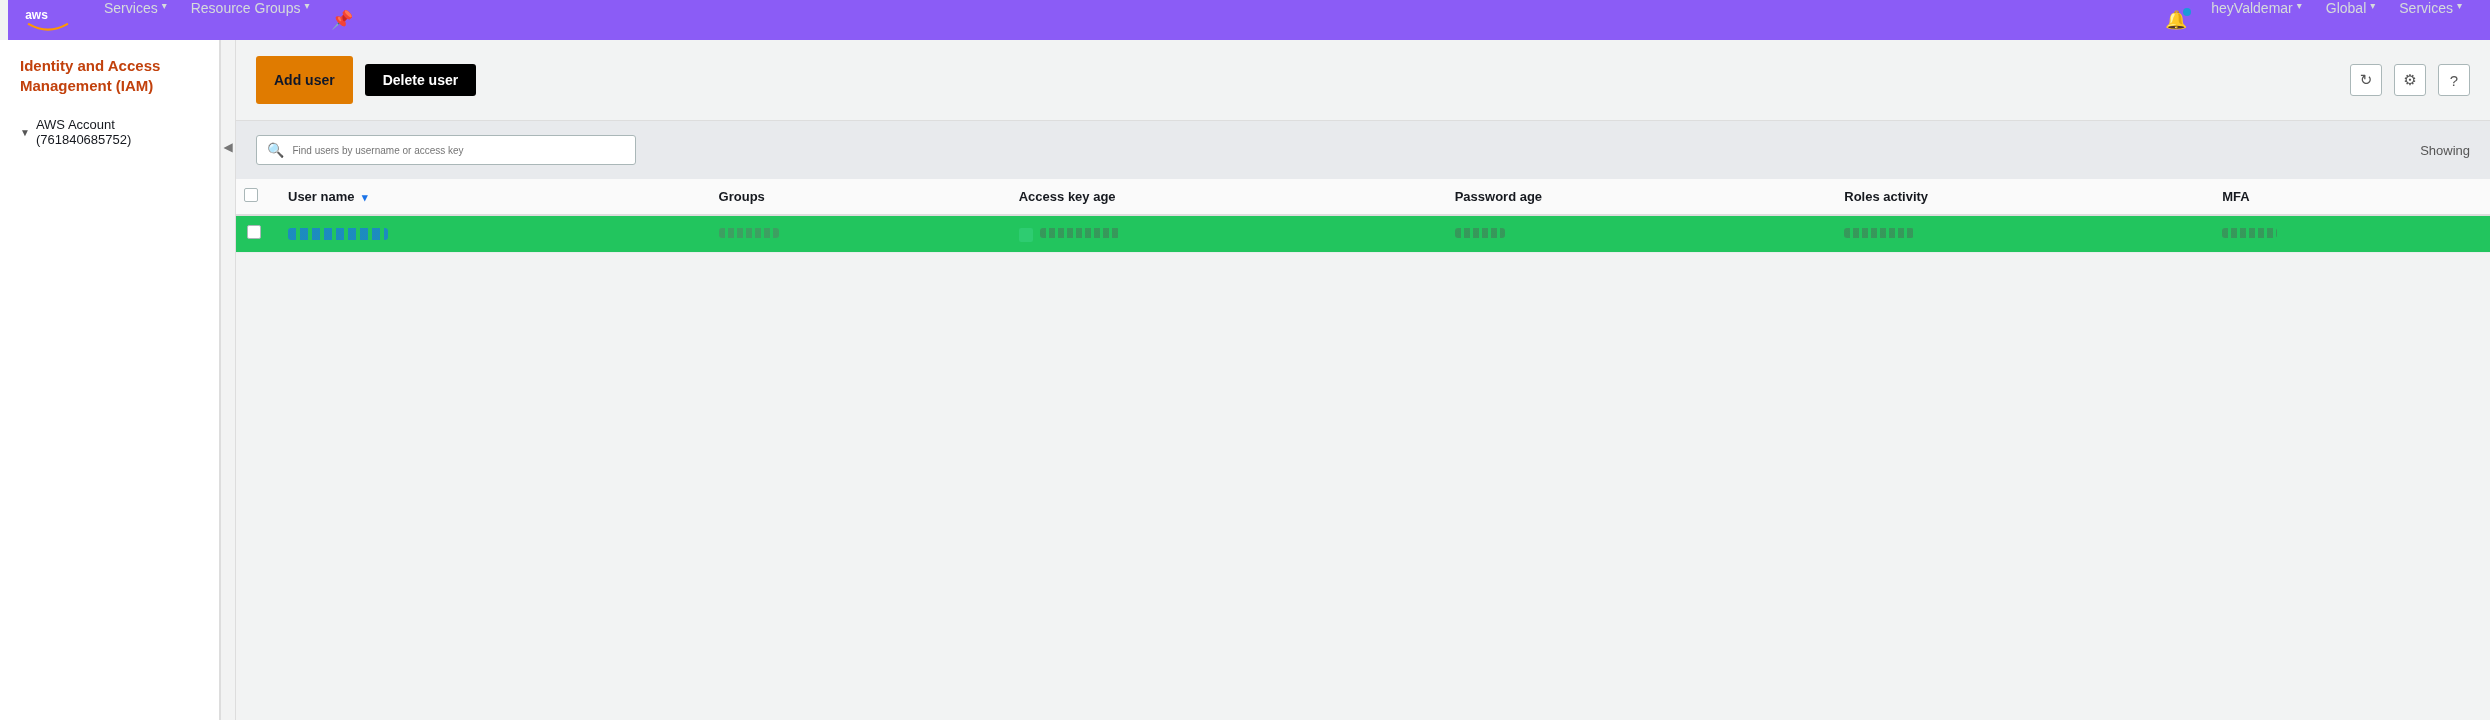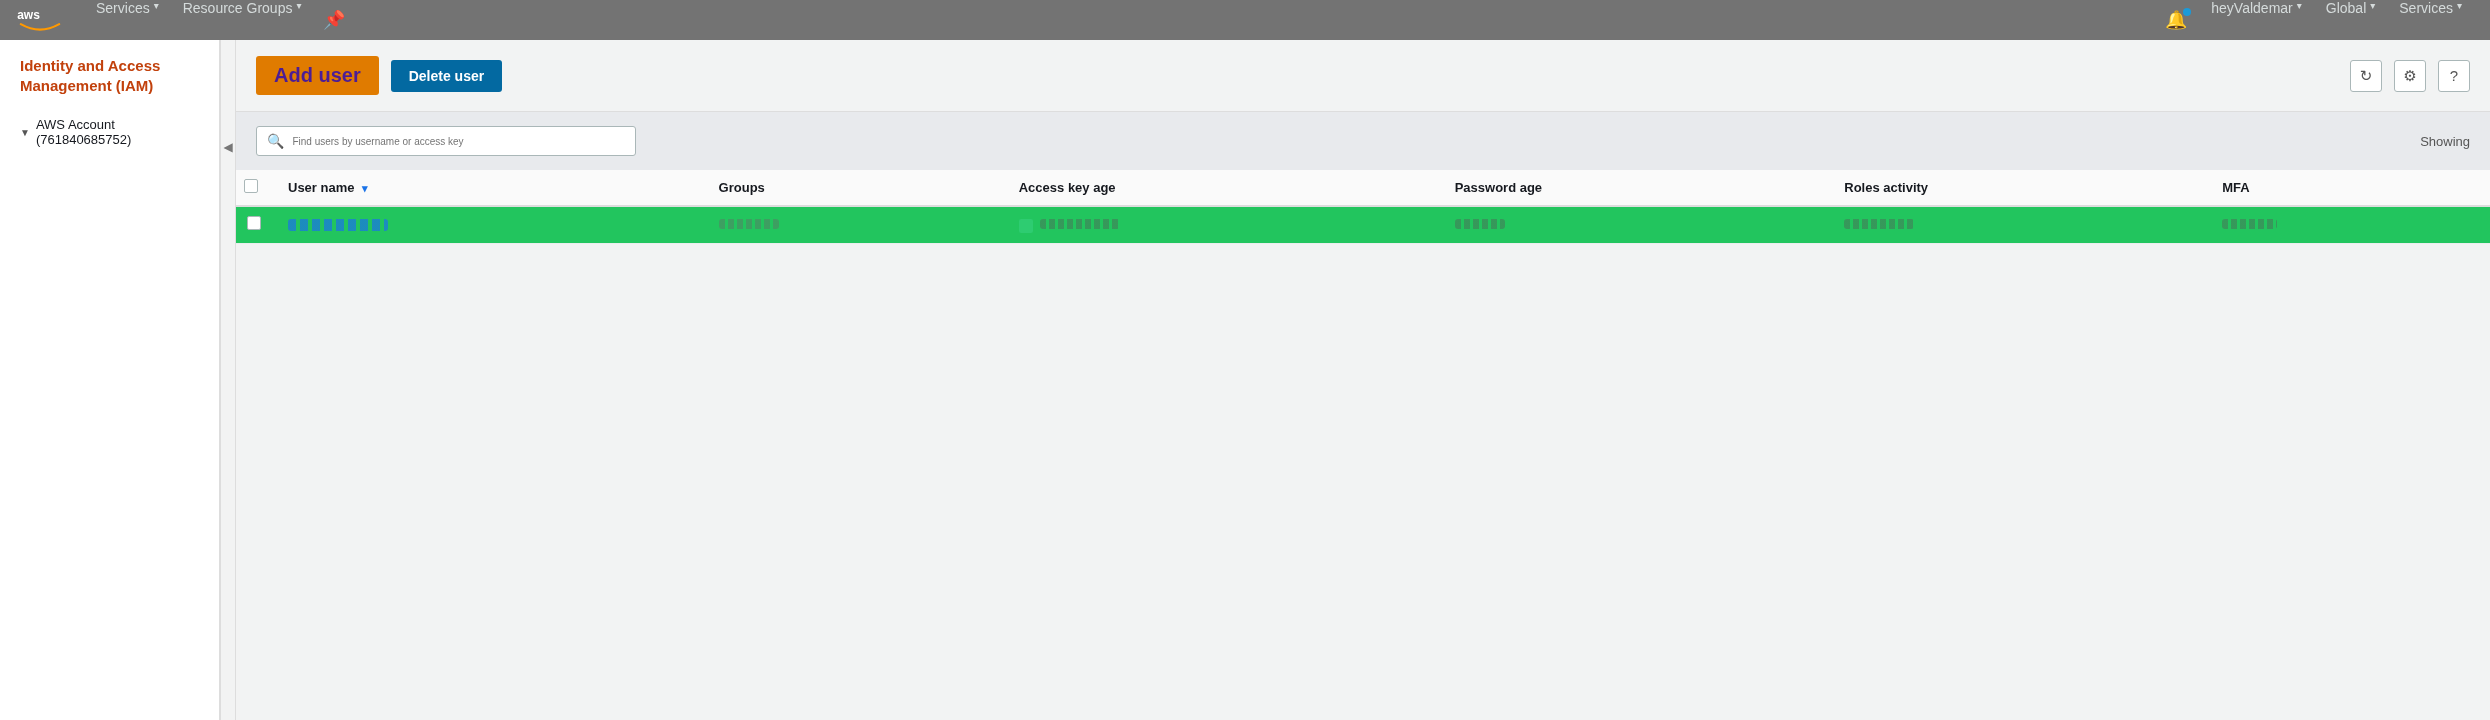--- a/index.html
+++ b/index.html
@@ -1,27 +1,28 @@
 <!DOCTYPE html>
 <html><head>
   <meta charset="utf-8">
   <style>
     * { box-sizing: border-box; margin: 0; padding: 0; }
     body { font-family: 'Amazon Ember', Arial, sans-serif; font-size: 14px; background: #f2f3f3; color: #16191f; }
 
     
     .top-nav {
-      background: #737373;
+      background: #8b5cf6;
       height: 40px;
       display: flex;
       align-items: center;
       padding: 0 16px;
       gap: 0;
       position: relative;
       z-index: 100;
+      margin-left: 8px;
     }
     .aws-logo {
       display: flex;
       align-items: center;
       margin-right: 20px;
     }
     .aws-logo svg { width: 48px; height: 28px; }
     .nav-item {
       color: #d5dbdb;
       font-size: 14px;
@@ -138,30 +139,30 @@
     .main-header {
       background: #f2f3f3;
       padding: 16px 20px;
       display: flex;
       align-items: center;
       gap: 12px;
       border-bottom: 1px solid #ddd;
     }
     .btn-primary {
       background: #e07b00;
-      color: #4c1d95;
+      color: #0f172a;
       border: none;
-      padding: 8px 18px;
-      font-size: 20px;
+      padding: 16px 18px;
+      font-size: 14px;
       font-weight: 600;
       border-radius: 3px;
       cursor: pointer;
     }
     .btn-danger {
-      background: #0369a1;
+      background: #000000;
       color: #fff;
       border: none;
       padding: 8px 18px;
       font-size: 14px;
       font-weight: 600;
       border-radius: 3px;
       cursor: pointer;
     }
     .header-spacer { flex: 1; }
     .icon-btn {

